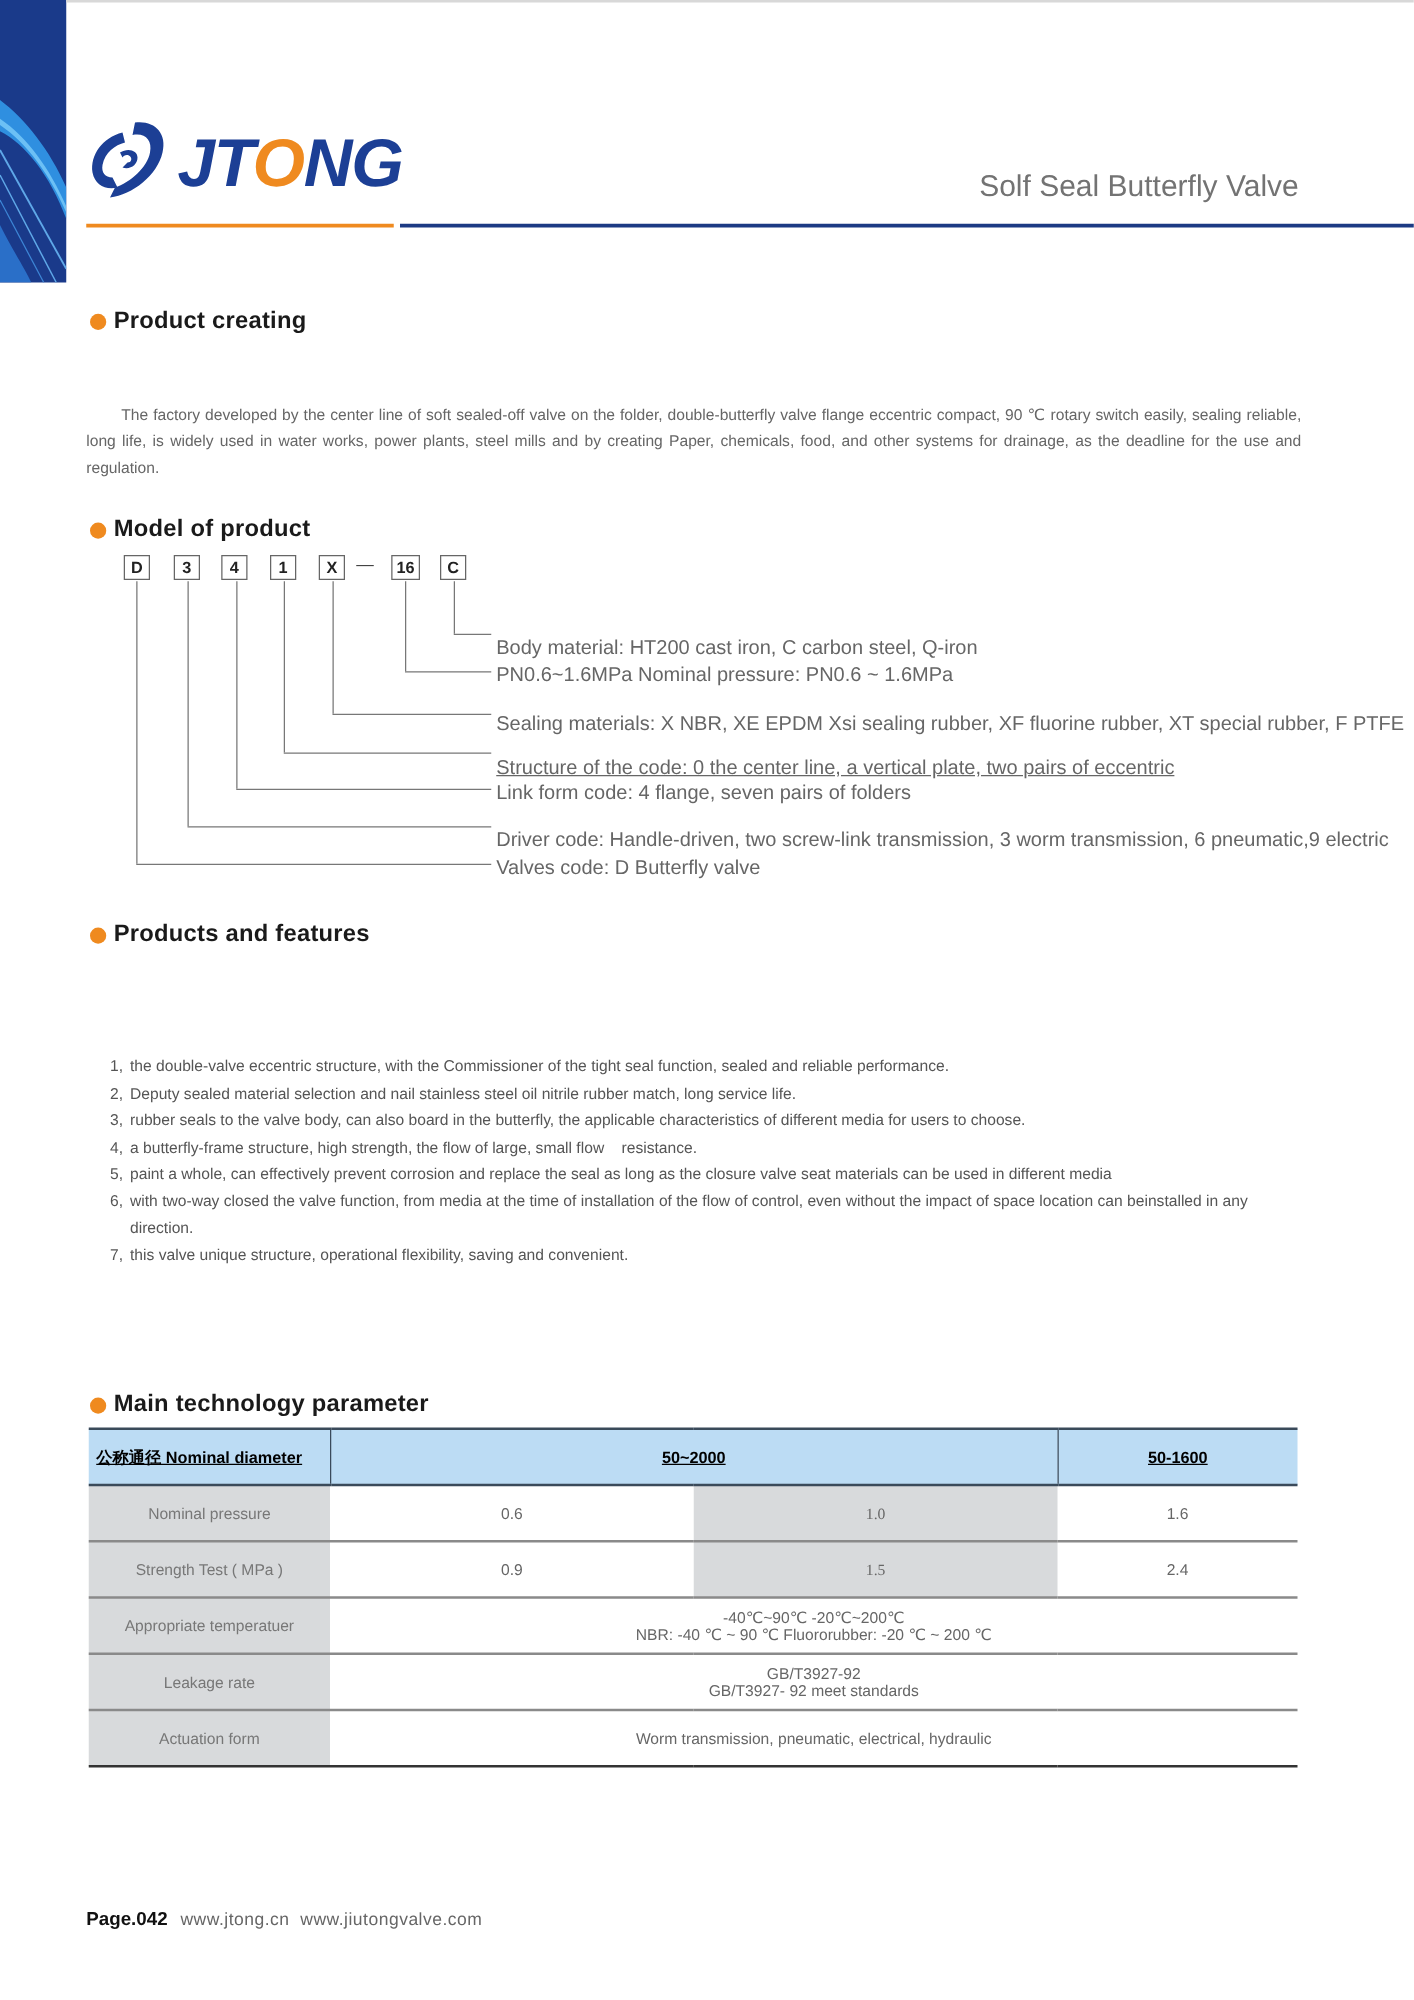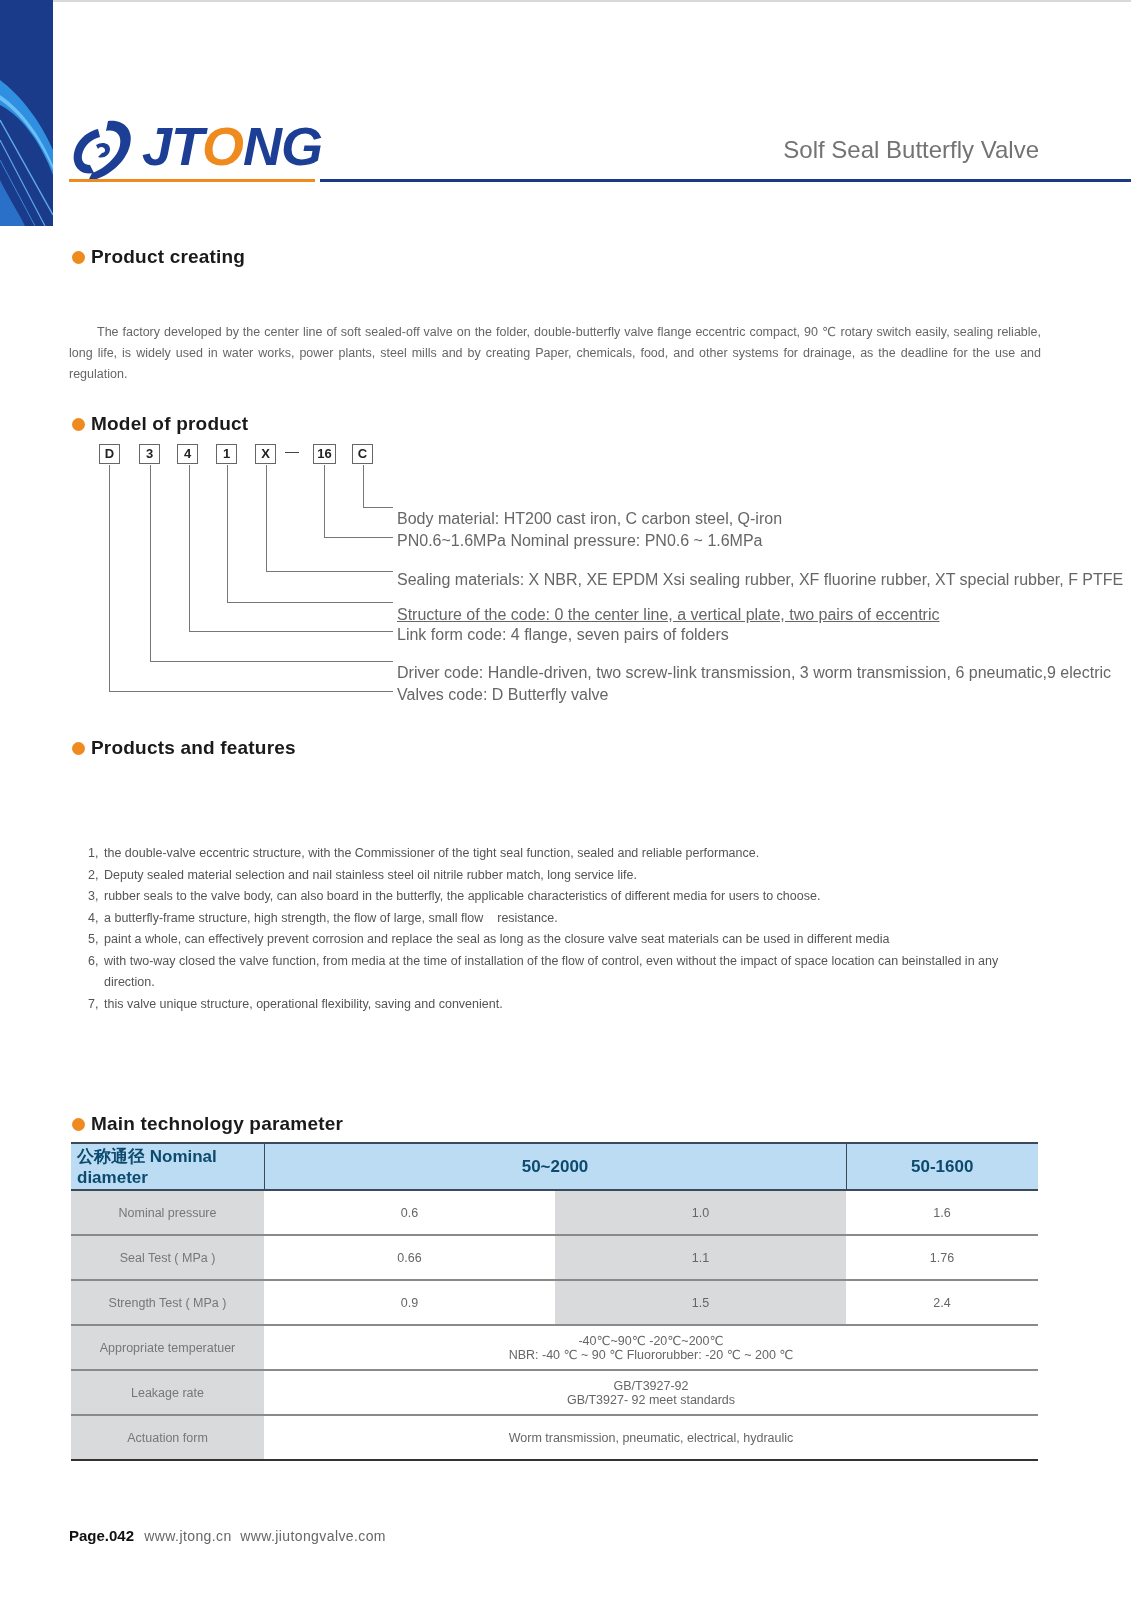--- a/index.html
+++ b/index.html
@@ -9,21 +9,21 @@
     font-family: "Liberation Sans", "DejaVu Sans", sans-serif;
     color: #444;
   }
   .corner-band {
     position: absolute; left: 0; top: 0; width: 53px; height: 226px;
     background: #1a3a8a; overflow: hidden;
   }
   .corner-band svg { position: absolute; left: 0; top: 0; }
   .top-rule { position: absolute; left: 53px; right: 0; top: 0; height: 2px; background: #d8d8d8; }
 
-  .logo { position: absolute; left: 68px; top: 92px; height: 70px; display: flex; align-items: flex-start; margin-top: 23px; }
+  .logo { position: absolute; left: 68px; top: 92px; height: 70px; display: flex; align-items: flex-end; }
   .logo-text {
     font-family: "Liberation Sans", sans-serif; font-weight: 900; font-style: italic;
     font-size: 54px; color: #1c3f95; letter-spacing: -1px; margin-left: 6px;
   }
   .logo-text .o { color: #ef8a1f; }
   .rule-orange { position: absolute; left: 69px; top: 179px; width: 246px; height: 3px; background: #ef8a1f; }
   .rule-blue { position: absolute; left: 320px; right: 0; top: 179px; height: 3px; background: #1c3a84; }
   .doc-title {
     position: absolute; right: 92px; top: 136px; font-size: 24px; color: #737373;
   }
@@ -53,28 +53,28 @@
 
   .features { position: absolute; left: 88px; top: 843px; width: 960px; font-size: 12.5px; color: #555; line-height: 21.5px; }
   .features .item { display: flex; }
   .features .num { width: 16px; flex: none; }
 
   .tech-table {
     position: absolute; left: 71px; top: 1142px; width: 967px; border-collapse: collapse;
     font-size: 12.5px; color: #666; table-layout: fixed;
   }
   .tech-table th {
-    background: #bcdcf4; height: 41px; font-size: 17px; color: #0c4a6e; font-weight: bold;
-    border-top: 2px solid #3a4a5a; border-bottom: 2px solid #3a4a5a;
+    background: #bcdcf4; height: 41px; font-size: 13px; color: #000000; font-weight: bold;
+    border-top: 2px solid #3a4a5a; border-bottom: 2px solid #3a4a5a; text-decoration: underline;
   }
   .tech-table th.first { text-align: left; padding-left: 6px; border-right: 1px solid #3a4a5a; }
   .tech-table th.last { border-left: 1px solid #3a4a5a; }
   .tech-table td { text-align: center; height: 41px; border-bottom: 2px solid #8a8a8a; line-height: 14px; }
   .tech-table td.label { background: #d8dadc; color: #777; }
-  .tech-table td.grey { background: #d8dadc; }
+  .tech-table td.grey { background: #d8dadc; font-family: Liberation Serif, serif; }
   .tech-table tr.last td { border-bottom: 2px solid #333; }
 
   .footer { position: absolute; left: 69px; top: 1527px; font-size: 14px; color: #666; letter-spacing: 0.4px; }
   .footer .page { font-weight: bold; color: #111; font-size: 15px; margin-right: 6px; letter-spacing: 0; }
 </style>
 </head>
 <body>
 
 <div class="corner-band">
   <svg width="53" height="226" viewBox="0 0 53 226">
@@ -200,26 +200,20 @@
     <th colspan="2">50~2000</th>
     <th class="last">50-1600</th>
   </tr>
   <tr>
     <td class="label">Nominal pressure</td>
     <td>0.6</td>
     <td class="grey">1.0</td>
     <td>1.6</td>
   </tr>
   <tr>
-    <td class="label">Seal Test ( MPa )</td>
-    <td>0.66</td>
-    <td class="grey">1.1</td>
-    <td>1.76</td>
-  </tr>
-  <tr>
     <td class="label">Strength Test ( MPa )</td>
     <td>0.9</td>
     <td class="grey">1.5</td>
     <td>2.4</td>
   </tr>
   <tr>
     <td class="label">Appropriate temperatuer</td>
     <td colspan="3">
       <div>-40℃~90℃   -20℃~200℃</div>
       <div>NBR: -40 ℃ ~ 90 ℃ Fluororubber: -20 ℃ ~ 200 ℃</div>

